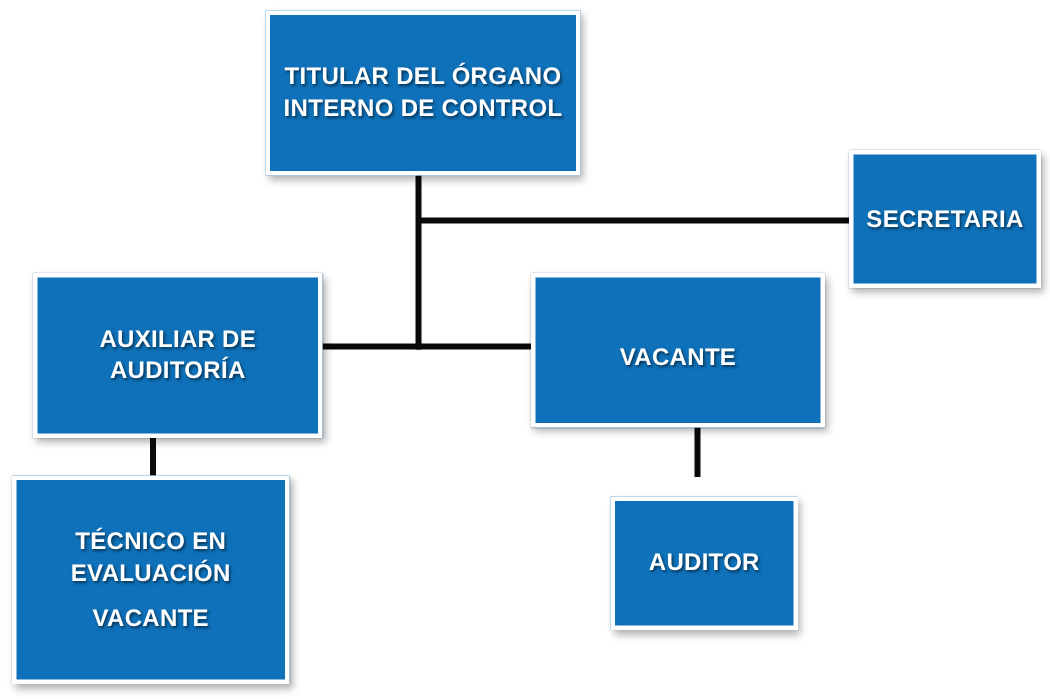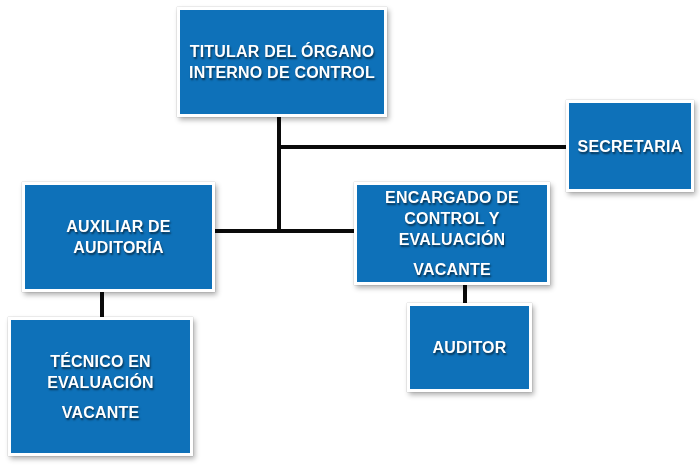--- a/index.html
+++ b/index.html
@@ -50,21 +50,21 @@
     text-shadow: 1px 1.5px 2px rgba(0,0,0,0.55);
   }
   .node-status { margin-top: 9px; }
 
   
   .node-titular    { left: 177px; top: 7px;   width: 210px; height: 110px; }
   .node-secretaria { left: 566px; top: 100px; width: 128px; height: 92px;  }
   .node-auxiliar   { left: 22px;  top: 182px; width: 193px; height: 110px; }
   .node-encargado  { left: 354px; top: 182px; width: 196px; height: 103px; }
   .node-tecnico    { left: 8px;   top: 317px; width: 185px; height: 139px; }
-  .node-auditor    { left: 407px; top: 303px; width: 125px; height: 89px;  }
+  .node-auditor    { left: 407px; top: 331px; width: 125px; height: 89px;  }
 
   
   .conn-titular-down      { left: 277px; top: 115px; width: 4px;   height: 118px; }
   .conn-to-secretaria     { left: 279px; top: 145px; width: 288px; height: 4px;   }
   .conn-aux-encargado     { left: 203px; top: 229px; width: 152px; height: 4px;   }
   .conn-aux-tecnico       { left: 100px; top: 290px; width: 4px;   height: 28px;  }
   .conn-encargado-auditor { left: 463px; top: 283px; width: 4px;   height: 35px;  }
 </style>
 </head>
 <body>
@@ -85,23 +85,20 @@
   <div class="node node-secretaria">
     <div class="node-label">SECRETARIA</div>
   </div>
 
   <div class="node node-auxiliar">
     <div class="node-label">AUXILIAR DE
 AUDITORÍA</div>
   </div>
 
   <div class="node node-encargado">
-    <div class="node-label">ENCARGADO DE
-CONTROL Y
-EVALUACIÓN</div>
     <div class="node-status">VACANTE</div>
   </div>
 
   <div class="node node-tecnico">
     <div class="node-label">TÉCNICO EN
 EVALUACIÓN</div>
     <div class="node-status">VACANTE</div>
   </div>
 
   <div class="node node-auditor">

